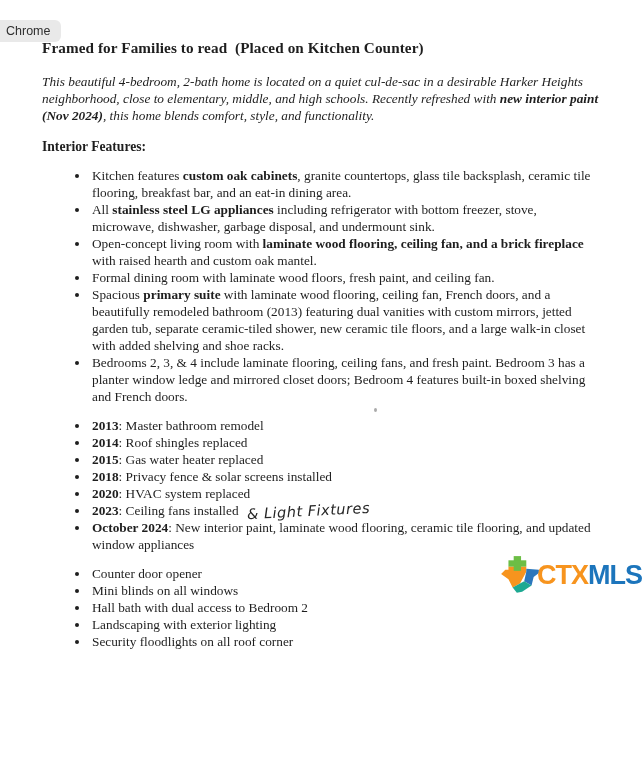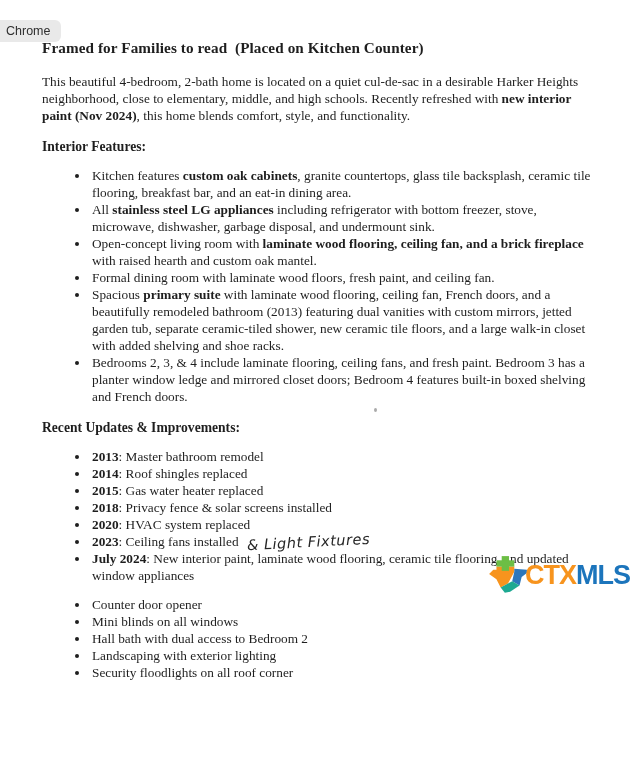--- a/index.html
+++ b/index.html
@@ -11,36 +11,36 @@
   .chrome-pill {
     position:absolute; top:20px; left:-6px;
     background:#e9e9e9; border-radius:6px; padding:4px 11px 4px 12px;
     font-family:"Liberation Sans", sans-serif; font-size:12.5px; color:#2f2f2f;
   }
   .doc { position:absolute; left:42px; right:40px; top:38px; }
   .doc-title {
     font-size:15.2px; font-weight:bold; line-height:19px; white-space:pre-wrap;
     letter-spacing:0.1px;
   }
-  .intro { margin-top:16px; margin-bottom:5px; font-size:13.3px; line-height:17px; }
+  .intro { margin-top:16px; margin-bottom:5px; font-size:13.3px; line-height:17px;font-style:italic; }
   .section-heading { margin-top:14px; font-size:13.6px; font-weight:bold; line-height:17px; }
   ul.bullets { margin:12px 0 0 0; padding-left:48px; list-style:disc; }
   ul.bullets li { font-size:13.3px; line-height:17px; padding-left:2px; }
   .b { font-weight:bold; }
   .hand {
     font-family:"DejaVu Sans", sans-serif; font-style:italic; font-size:14.5px;
     display:inline-block; transform:rotate(-3deg) translateY(1px);
     margin-left:8px; letter-spacing:0.5px; color:#262626;
   }
   .scan-artifact {
     position:absolute; left:374px; top:408px; width:3px; height:4px;
     background:#8d8d8d; border-radius:50%; opacity:0.75;
   }
   .brand-logo {
-    position:absolute; right:12px; bottom:10px;
+    position:absolute; right:0; bottom:10px;
     display:flex; align-items:center;
   }
   .brand-logo svg { margin-right:-4px; }
   .brand-text {
     font-family:"Liberation Sans", sans-serif; font-weight:bold;
     font-size:27px; letter-spacing:-1px; line-height:1;
   }
   .brand-ctx { color:#F7941E; }
   .brand-mls { color:#1C75BC; }
 </style>
@@ -62,29 +62,28 @@
           <li><span>Kitchen features </span><span class="b">custom oak cabinets</span><span>, granite countertops, glass tile backsplash, ceramic tile flooring, breakfast bar, and an eat-in dining area.</span></li>
           <li><span>All </span><span class="b">stainless steel LG appliances</span><span> including refrigerator with bottom freezer, stove, microwave, dishwasher, garbage disposal, and undermount sink.</span></li>
           <li><span>Open-concept living room with </span><span class="b">laminate wood flooring, ceiling fan, and a brick fireplace</span><span> with raised hearth and custom oak mantel.</span></li>
           <li><span>Formal dining room with laminate wood floors, fresh paint, and ceiling fan.</span></li>
           <li><span>Spacious </span><span class="b">primary suite</span><span> with laminate wood flooring, ceiling fan, French doors, and a beautifully remodeled bathroom (2013) featuring dual vanities with custom mirrors, jetted garden tub, separate ceramic-tiled shower, new ceramic tile floors, and a large walk-in closet with added shelving and shoe racks.</span></li>
           <li><span>Bedrooms 2, 3, &amp; 4 include laminate flooring, ceiling fans, and fresh paint. Bedroom 3 has a planter window ledge and mirrored closet doors; Bedroom 4 features built-in boxed shelving and French doors.</span></li>
         </ul>
     </div>
 
     <div>
-      <div class="section-heading">Recent Updates &amp; Improvements:</div>
       <ul class="bullets">
           <li><span class="b">2013</span><span>: Master bathroom remodel</span></li>
           <li><span class="b">2014</span><span>: Roof shingles replaced</span></li>
           <li><span class="b">2015</span><span>: Gas water heater replaced</span></li>
           <li><span class="b">2018</span><span>: Privacy fence &amp; solar screens installed</span></li>
           <li><span class="b">2020</span><span>: HVAC system replaced</span></li>
           <li><span class="b">2023</span><span>: Ceiling fans installed</span><span class="hand">&amp; Light Fixtures</span></li>
-          <li><span class="b">July 2024</span><span>: New interior paint, laminate wood flooring, ceramic tile flooring, and updated window appliances</span></li>
+          <li><span class="b">October 2024</span><span>: New interior paint, laminate wood flooring, ceramic tile flooring, and updated window appliances</span></li>
         </ul>
     </div>
 
     <div>
       <ul class="bullets">
           <li><span>Counter door opener</span></li>
           <li><span>Mini blinds on all windows</span></li>
           <li><span>Hall bath with dual access to Bedroom 2</span></li>
           <li><span>Landscaping with exterior lighting</span></li>
           <li><span>Security floodlights on all roof corner</span></li>

